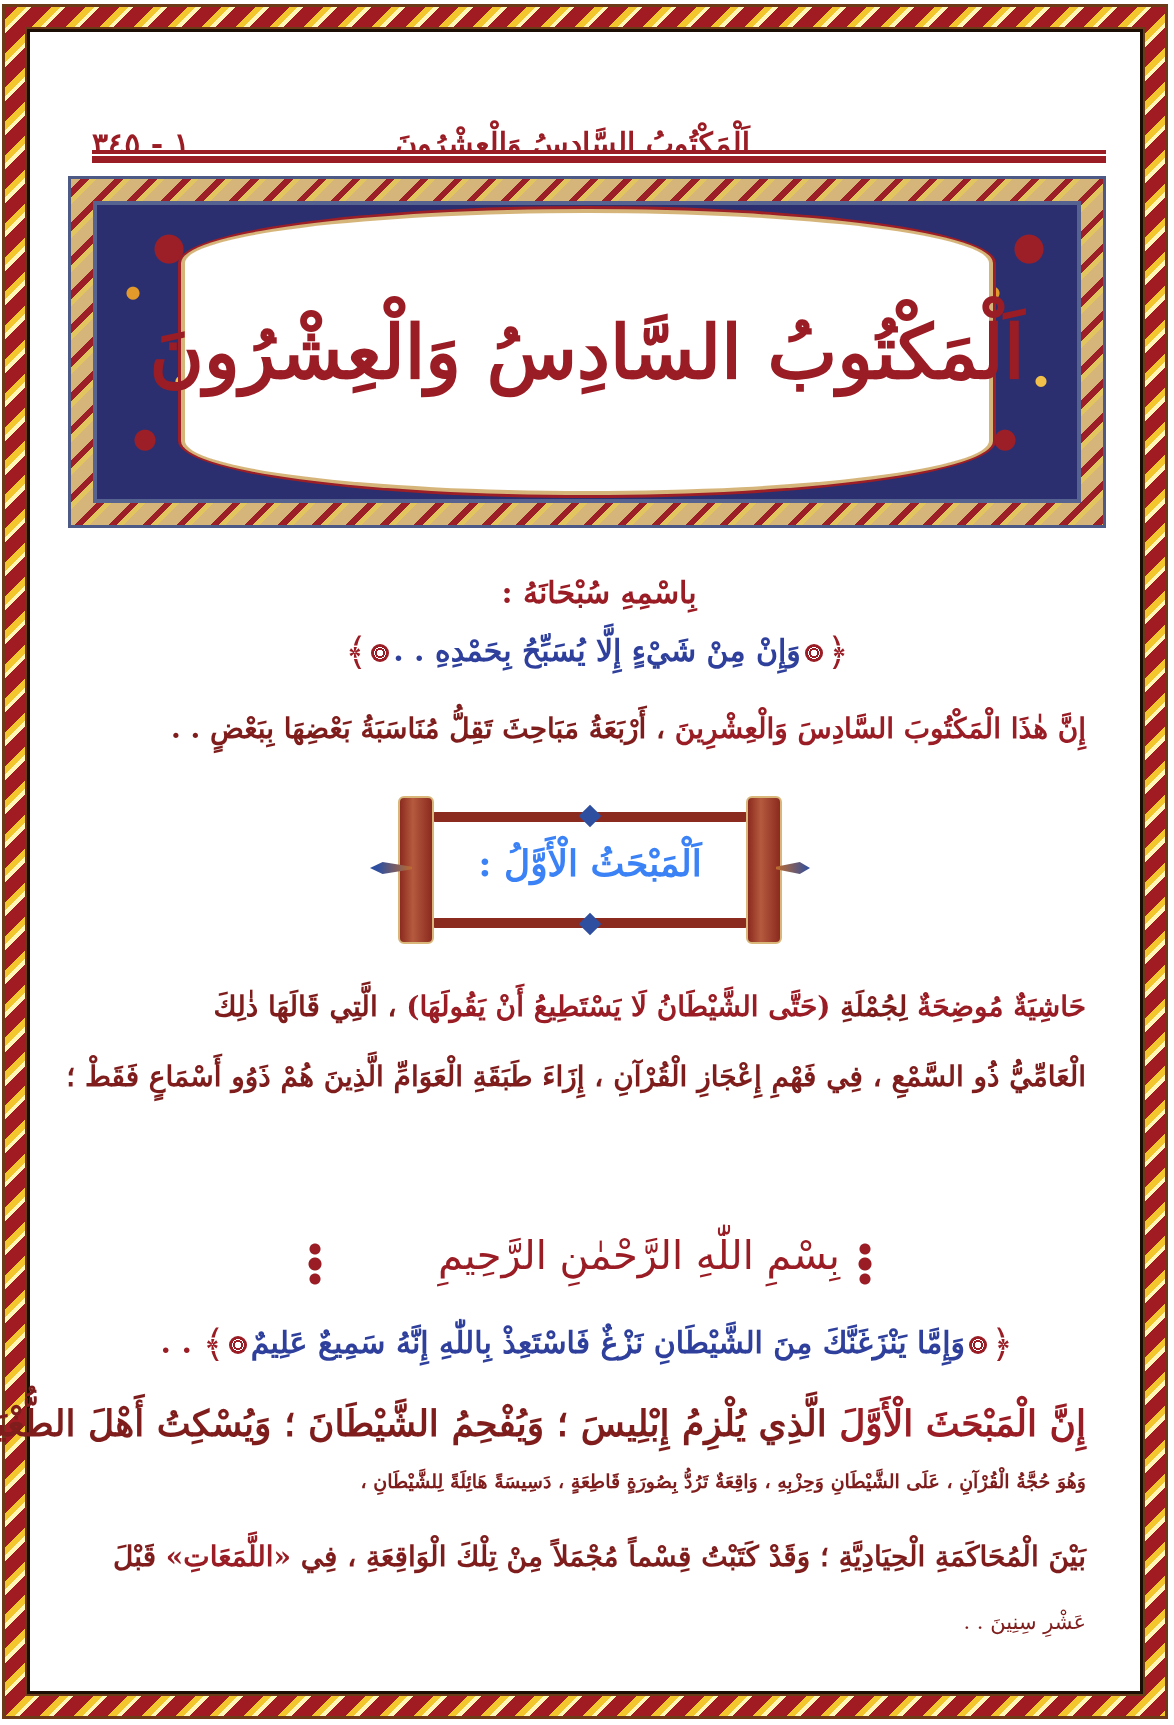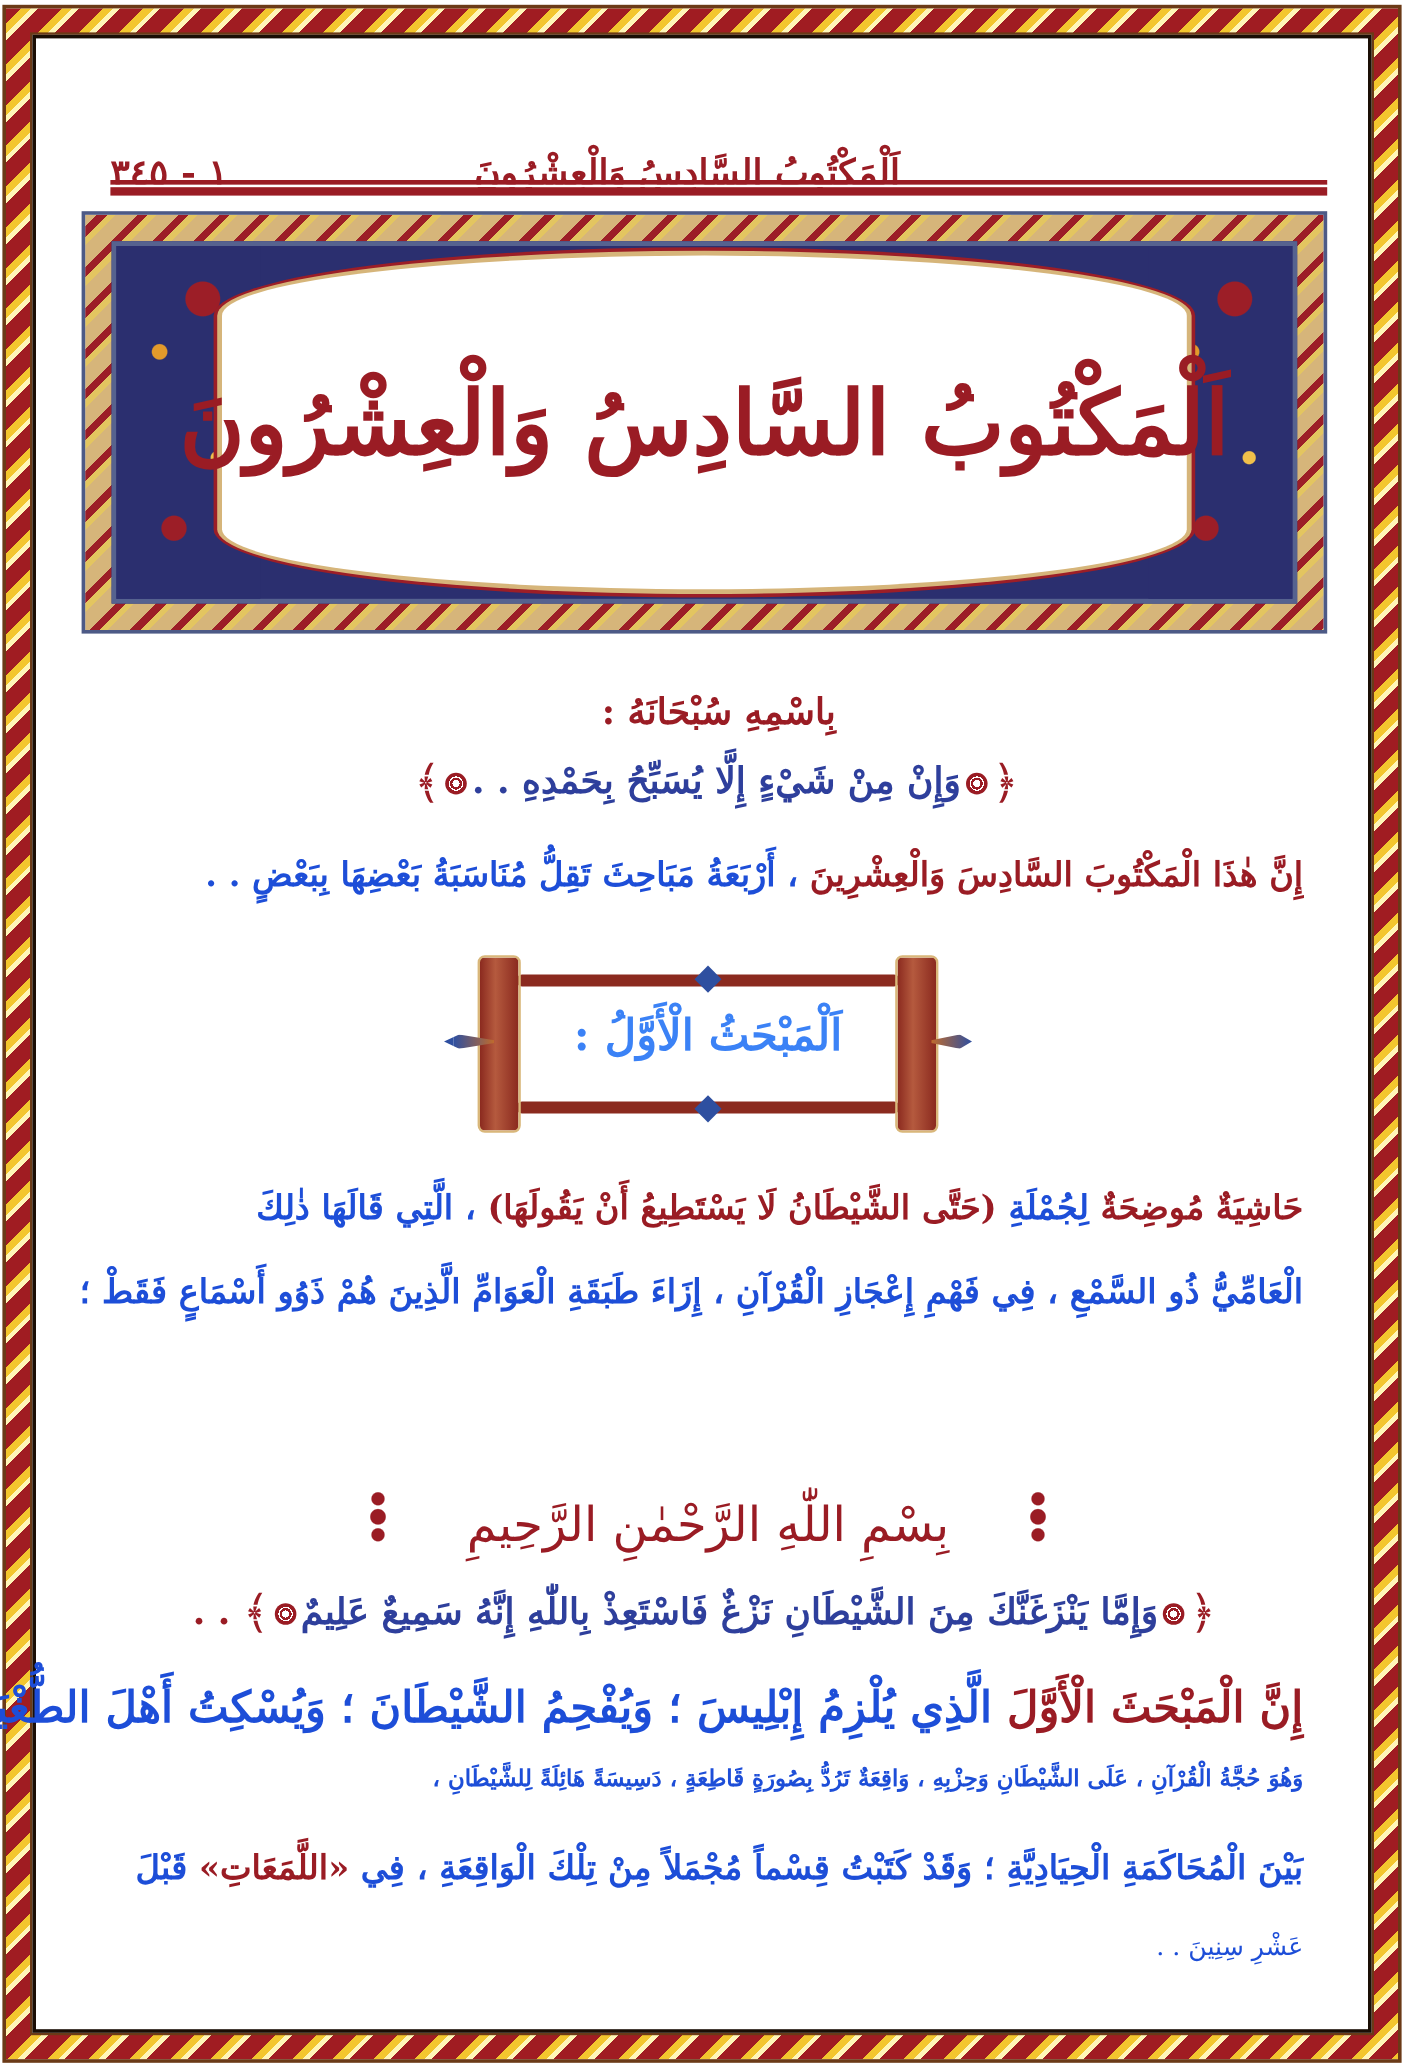--- a/index.html
+++ b/index.html
@@ -52,21 +52,21 @@
   .title-frame .cartouche {
     position:absolute; left:88px; right:88px; top:8px; bottom:8px; background:#ffffff;
     border-radius:50% / 18%;
     box-shadow: 0 0 0 4px #d6b57a, 0 0 0 7px #9c1e27;
     display:flex; align-items:center; justify-content:center;
   }
   .main-title { font-size:74px; font-weight:bold; color:#9a1c24; direction:rtl; white-space:nowrap; }
   .line { position:absolute; white-space:nowrap; font-weight:bold; }
   .red { color:#9a1c24; }
   .blue { color:#2e3f9c; }
-  .black { color:#1d4ed8; }
+  .black { color:#7f1d1d; }
 
   .basmala-intro { left:0; width:1114px; top:545px; text-align:center; font-size:30px; direction:rtl;padding-left:12px; }
   .verse1 { left:0; width:1114px; top:600px; text-align:center; font-size:30px; direction:rtl;padding-left:10px; }
   .para-intro { right:58px; top:682px; font-size:28px; direction:rtl; }
 
   .rosette { display:inline-block; width:18px; height:18px; border-radius:50%; background:radial-gradient(circle, #fff 0 3px, #9a1c24 3px 5px, #fff 5px 6px, #9a1c24 6px 9px); vertical-align:middle; margin:0 4px; }
   .bracket { color:#9a1c24; font-weight:normal; font-size:38px; vertical-align:-4px; }
 
   
   .section-frame { position:absolute; left:340px; top:760px; width:440px; height:160px; }
@@ -87,21 +87,21 @@
   .p1-l1 { right:58px; top:960px; font-size:28px; direction:rtl; }
   .p1-l2 { right:58px; top:1030px; font-size:28px; direction:rtl; }
   .p1-l3 { right:58px; top:1100px; font-size:28px; direction:rtl; }
 
   
   .basmala { position:absolute; left:270px; top:1198px; width:580px; height:70px; }
   .basmala .orn-l, .basmala .orn-r { position:absolute; top:6px; width:30px; height:60px;
     background:radial-gradient(circle at 50% 50%, #9a1c24 0 6px, transparent 7px), radial-gradient(circle at 50% 25%, #9a1c24 0 5px, transparent 6px), radial-gradient(circle at 50% 75%, #9a1c24 0 5px, transparent 6px); }
   .basmala .orn-l { left:0; }
   .basmala .orn-r { right:0; }
-  .basmala-text { position:absolute; left:40px; right:40px; top:20px; text-align:center; font-size:40px; color:#9a1c24; direction:rtl; font-family:"DejaVu Sans", sans-serif; }
+  .basmala-text { position:absolute; left:40px; right:40px; top:4px; font-size:40px; color:#9a1c24; direction:rtl; font-family:"DejaVu Sans", sans-serif; }
 
   .verse2 { left:0; width:1114px; top:1292px; text-align:center; font-size:30px; direction:rtl; }
 
   .p2-l1 { right:58px; top:1372px; font-size:36px; direction:rtl; }
   .p2-l2 { right:58px; top:1440px; font-size:19px; direction:rtl; }
   .p2-l3 { right:58px; top:1510px; font-size:28px; direction:rtl; }
   .p2-l4 { right:58px; top:1580px; font-size:21px; direction:rtl; font-weight:normal; }
 </style>
 </head>
 <body>

